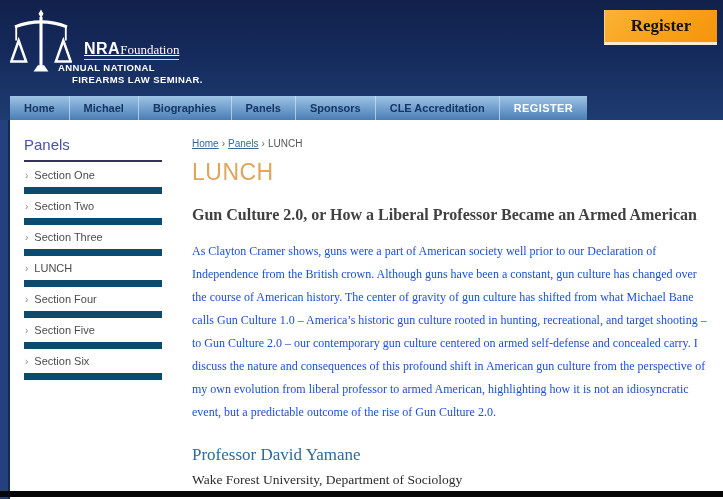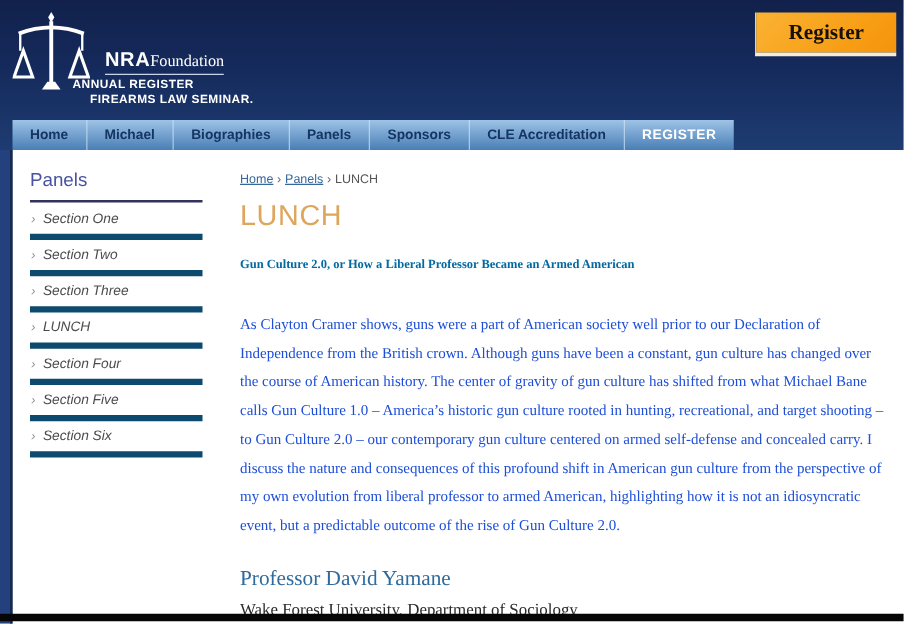--- a/index.html
+++ b/index.html
@@ -18,21 +18,21 @@
   
   .header {
     position:absolute; left:0; top:0; width:723px; height:120px; z-index:1;
     background:linear-gradient(180deg,#11214b 0%, #152a5c 45%, #1e3c72 100%);
   }
   .logo { position:absolute; left:8px; top:6px; width:200px; height:80px; }
   .scales { position:absolute; left:2px; top:1px; }
   .logo-text { position:absolute; left:48px; top:34px; color:#fff; white-space:nowrap; }
   .logo-org-row {
     display:inline-block; margin-left:28px;
-    border-bottom:1px solid #c9d4e8; padding-bottom:1px;
+    border-bottom:1px solid #c9d4e8; padding-bottom:1px;text-decoration:underline;
   }
   .logo-org { font-size:16px; font-weight:900; letter-spacing:.5px; }
   .logo-org-suffix { font-family:"Liberation Serif",serif; font-size:13px; font-weight:400; }
   .logo-line1 { font-size:9.5px; font-weight:800; letter-spacing:.4px; margin:2px 0 0 2px; }
   .logo-line2 { font-size:9.5px; font-weight:700; letter-spacing:.4px; margin:1px 0 0 16px; }
 
   .register-btn {
     position:absolute; right:6px; top:10px; width:113px; height:35px; z-index:3;
     background:linear-gradient(135deg,#fbb233 0%, #f79d14 70%, #f5940d 100%);
     border:0; border-left:1px solid #fbd284; border-bottom:3px solid #f7ecd2;
@@ -55,36 +55,36 @@
   .nav-tab:last-child { border-right:none; }
   .nav-tab.highlight { color:#ffffff; letter-spacing:.4px; }
 
   
   .sidebar { position:absolute; left:24px; top:136px; width:138px; z-index:1; }
   .sidebar-title { font-size:15px; font-weight:400; color:#4753a0; padding-bottom:7px; }
   .sidebar-rule { border:none; border-top:2px solid #32325c; margin:0 0 1px 0; }
   .sidebar-list { list-style:none; }
   .sidebar-item {
     font-size:11px; color:#4b4b4b; padding:6px 0 6px 1px;
-    border-bottom:5px solid #0c4a6e; cursor:pointer;font-style:italic;
+    border-bottom:7px solid #0c4a6e; cursor:pointer;
   }
   .sidebar-item .chev { color:#8a8a8a; margin-right:6px; font-size:10px; }
 
   
   .main { position:absolute; left:192px; top:138px; width:522px; z-index:1; }
   .breadcrumb { font-size:10px; color:#555; }
   .breadcrumb a { color:#36699b; text-decoration:underline; cursor:pointer; }
   .breadcrumb .sep { color:#666; margin:0 3px; }
   .page-title {
     margin:10px 0 20px 0; font-size:23px; font-weight:400;
     color:#dda65c; letter-spacing:.5px;
   }
   .session-title {
-    font-family:"Liberation Serif", serif; font-size:10px; font-weight:bold;
-    color:#0369a1; margin-bottom:31px;
+    font-family:"Liberation Serif", serif; font-size:16px; font-weight:bold;
+    color:#404040; margin-bottom:16px;
   }
   .abstract {
     font-family:Liberation Serif, serif; font-size:12px; line-height:23px;
     color:#1d4ed8; margin-bottom:21px;
   }
   .speaker-link {
     font-family:"Liberation Serif", serif; font-size:17px; color:#2e6a9d;
     display:inline-block; margin-bottom:7px; cursor:pointer;
   }
   .speaker-affiliation {
@@ -113,21 +113,21 @@
         <line x1="90" y1="30" x2="90" y2="52" stroke-width="3"></line>
         <path d="M10 52 L-2 86 L22 86 Z" stroke-width="4" fill="none" transform="translate(4,0)"></path>
         <path d="M90 52 L78 86 L102 86 Z" stroke-width="4" fill="none" transform="translate(-4,0)"></path>
         <path d="M38 102 L62 102 L55 92 L45 92 Z" fill="#ffffff" stroke="none"></path>
       </svg>
     </span>
     <div class="logo-text">
       <div class="logo-org-row">
         <span class="logo-org">NRA</span><span class="logo-org-suffix">Foundation</span>
       </div>
-      <div class="logo-line1">ANNUAL REGISTER</div>
+      <div class="logo-line1">ANNUAL NATIONAL</div>
       <div class="logo-line2">FIREARMS LAW SEMINAR.</div>
     </div>
   </div>
   <button class="register-btn">Register</button>
 </div>
 
 <nav class="nav-strip">
   <div class="nav-tab">Home</div>
   <div class="nav-tab">Michael</div>
   <div class="nav-tab">Biographies</div>

